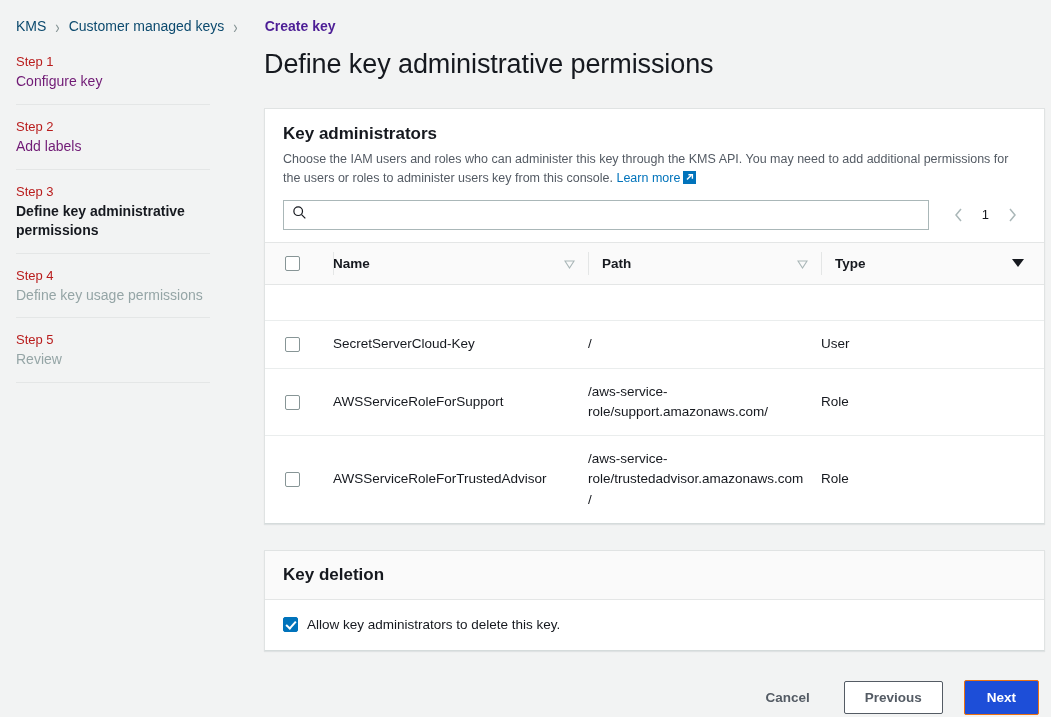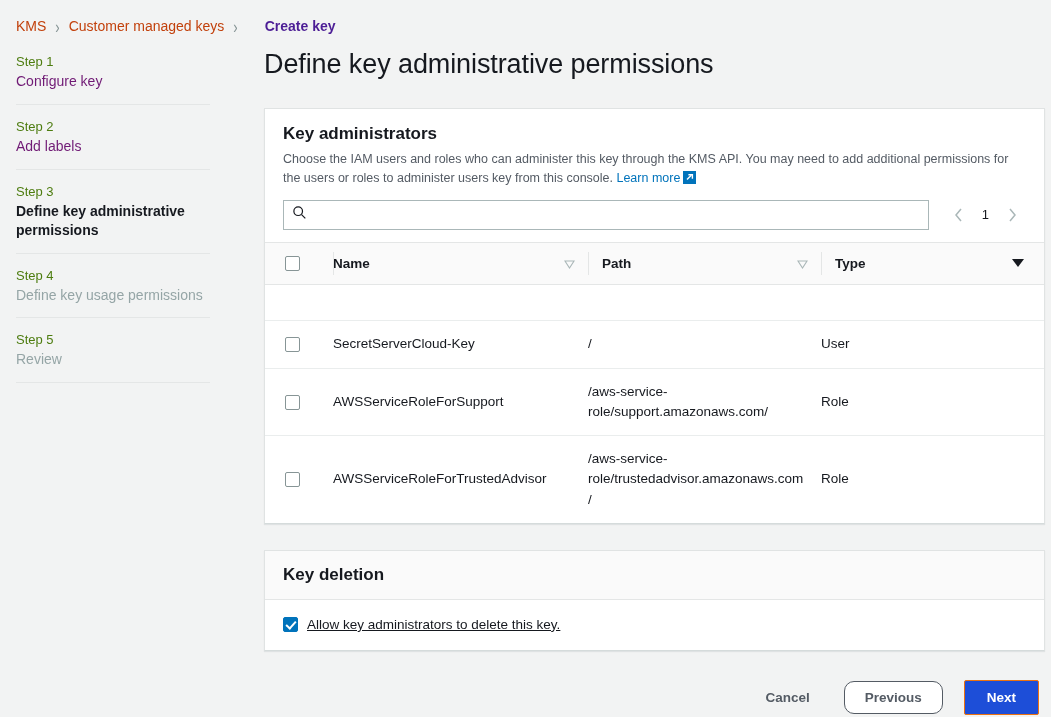--- a/index.html
+++ b/index.html
@@ -13,35 +13,35 @@
   }
   a { text-decoration: none; }
 
   
   #breadcrumb {
     display: flex; align-items: center;
     padding: 12px 0 0 16px;
     font-size: 14px;
     height: 40px;
   }
-  #breadcrumb .crumb { color: #c2410c; cursor: pointer; }
+  #breadcrumb .crumb { color: #0c4a6e; cursor: pointer; }
   #breadcrumb .crumb.current { color: #4c1d95; font-weight: bold; cursor: default; margin-left: 18px; }
   #breadcrumb .sep {
     color: #879596; margin: 0 9px; font-size: 13px;
     display: inline-block; transform: scaleY(1.35); font-weight: 300;
   }
 
   
   #layout { display: flex; align-items: flex-start; }
 
   
   #sidebar { width: 230px; padding: 8px 20px 0 16px; flex: none; }
   .step { padding: 14px 0 13px 0; border-bottom: 1px solid #e4e6e6; }
   .step:first-child { padding-top: 6px; }
-  .step-num { font-size: 13px; color: #4d7c0f; margin-bottom: 3px; }
+  .step-num { font-size: 13px; color: #b91c1c; margin-bottom: 3px; }
   .step-label { font-size: 14px; line-height: 1.35; }
   .step-label.link { color: #701a75; cursor: pointer; }
   .step-label.active { color: #16191f; font-weight: bold; }
   .step-label.disabled { color: #95a5a6; }
 
   
   #main { flex: 1; padding: 0 6px 0 34px; }
   #page-title { font-size: 27px; font-weight: normal; margin: 9px 0 28px 0; letter-spacing: -0.1px; }
 
   .card {
@@ -128,36 +128,36 @@
     content: ""; position: absolute; left: 4px; top: 1px; width: 4px; height: 8px;
     border: solid #fff; border-width: 0 2px 2px 0; transform: rotate(42deg);
   }
 
   
   .kd-head {
     background: #fafafa; border-bottom: 1px solid #e4e6e6;
     padding: 14px 18px 14px 18px;
   }
   .kd-head .card-title { margin: 0; }
-  .kd-body { padding: 17px 18px 18px 18px; display: flex; align-items: center; text-decoration: underline; }
+  .kd-body { padding: 17px 18px 18px 18px; display: flex; align-items: center; }
   .kd-body label { font-size: 13.5px; margin-left: 9px; cursor: pointer; }
 
   
   #footer {
     display: flex; justify-content: flex-end; align-items: center;
     padding: 3px 6px 0 0; gap: 8px;
   }
   .btn { font-family: "Liberation Sans", sans-serif; cursor: pointer; }
   .btn-cancel {
     background: none; border: 0; color: #545b64; font-size: 13.5px; font-weight: bold;
     padding: 8px 14px; margin-right: 12px;
   }
   .btn-prev {
     background: #fff; border: 1px solid #545b64; color: #545b64;
-    font-size: 13.5px; font-weight: bold; padding: 8px 20px; border-radius: 10px;
+    font-size: 13.5px; font-weight: bold; padding: 8px 20px; border-radius: 2px;
     margin-right: 13px;
   }
   .btn-next {
     background: #1d4ed8; border: 1px solid #ec7211; color: #fff;
     font-size: 13.5px; font-weight: bold; padding: 9px 22px; border-radius: 2px;
   }
 </style>
 </head>
 <body>
 

